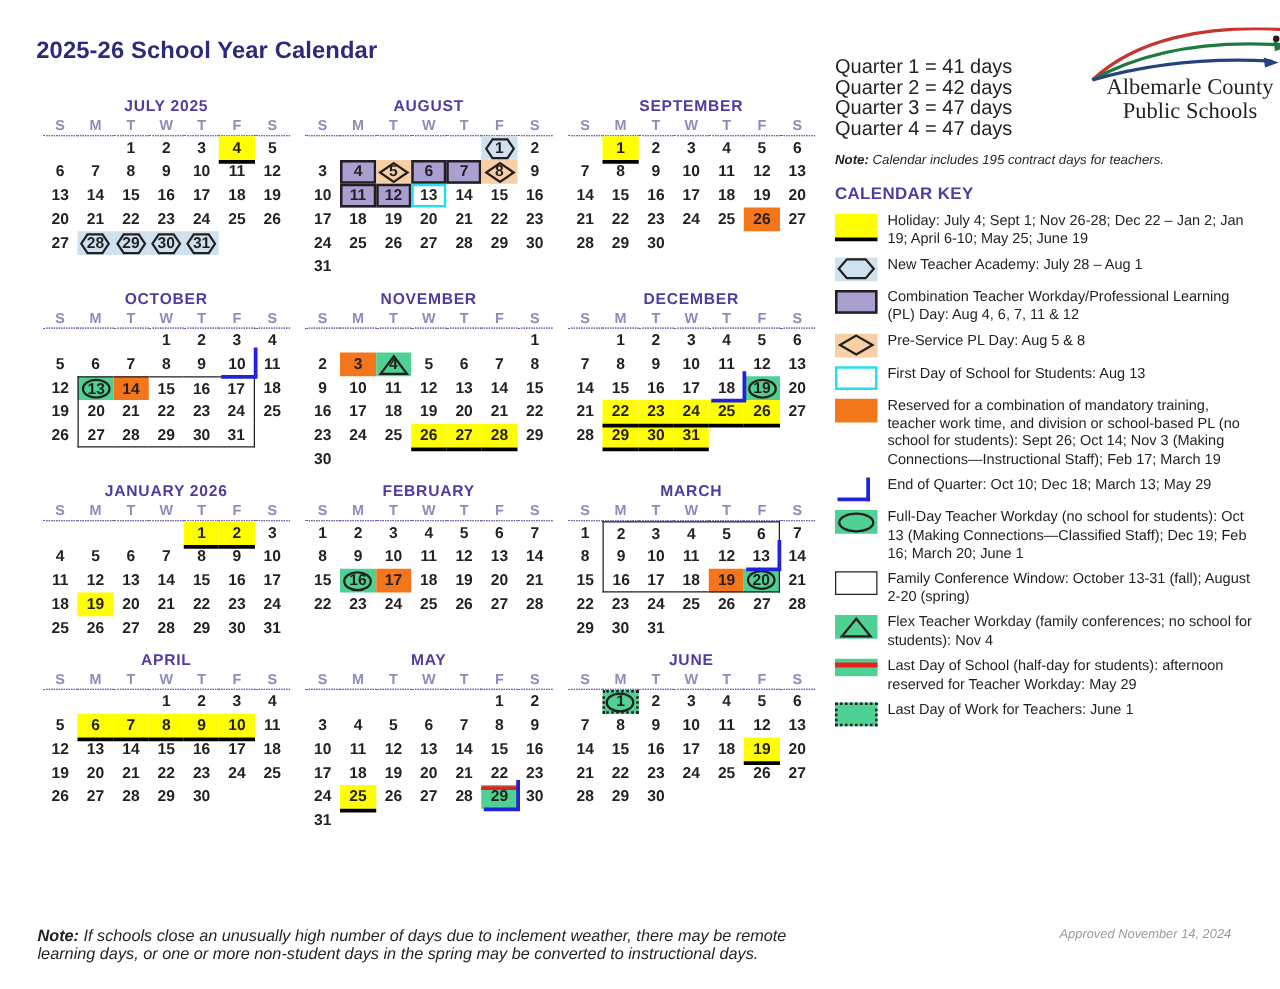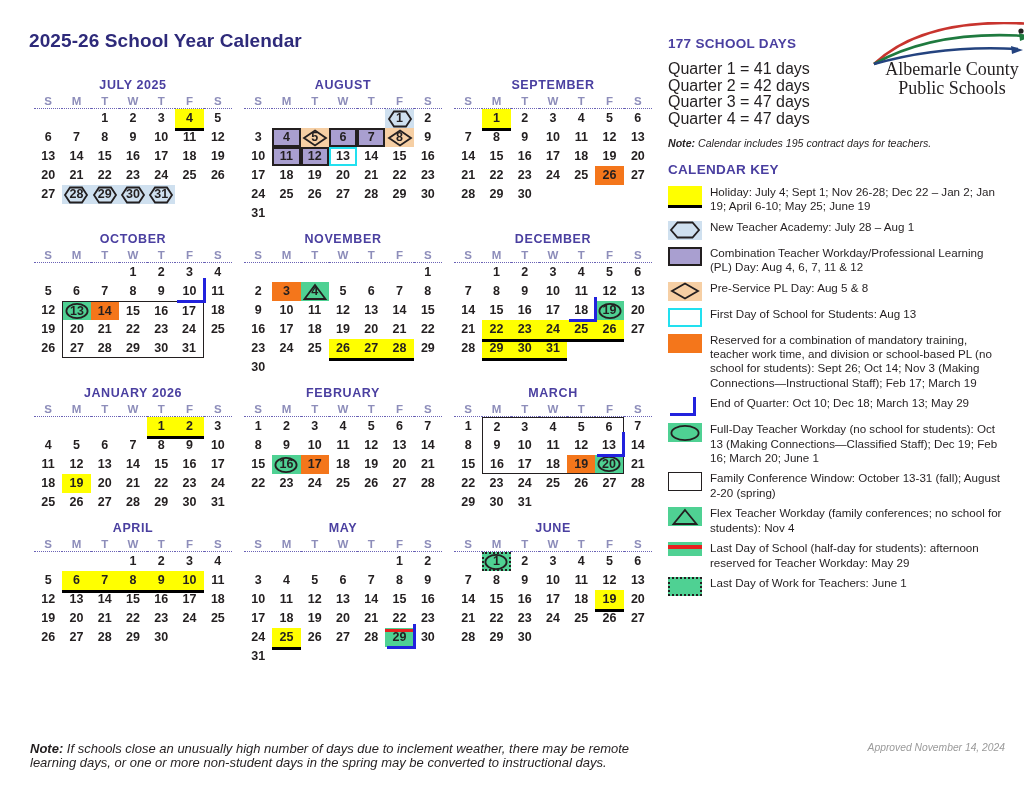--- a/index.html
+++ b/index.html
@@ -116,21 +116,21 @@
   .sw-greendot{background:#4fd193;border:2px dotted #231f20;box-sizing:border-box;}
   .sw-redgreen{background:#4fd193;}
   .sw-redgreen .rbar{position:absolute;left:0;right:0;top:3px;height:3.5px;background:#e8201f;}
 
   
   .foot-note{
     position:absolute;left:30px;top:742px;width:600px;
     font-size:13px;font-style:italic;line-height:14px;color:#231f20;
   }
   .approved{
-    position:absolute;left:780px;top:742px;width:225px;text-align:right;
+    position:absolute;left:760px;top:742px;width:225px;text-align:right;
     font-size:10.3px;font-style:italic;color:#9a9a9a;
   }
 </style>
 </head>
 <body>
 
 <div class="page">
 
   <div class="title">2025-26 School Year Calendar</div>
 
@@ -2445,21 +2445,20 @@
       <circle cx="163" cy="9" r="2.6" fill="#231f20"></circle>
       <circle cx="173" cy="20" r="2.6" fill="#231f20"></circle>
     </svg>
     <div class="logo-text">
       <div class="logo-l1">Albemarle County</div>
       <div class="logo-l2">Public Schools</div>
     </div>
   </div>
 
   <div class="right">
-    <div class="sd-head">177 SCHOOL DAYS</div>
     <div class="q-list" id="quarter-list">
         <div>Quarter 1 = 41 days</div>
         <div>Quarter 2 = 42 days</div>
         <div>Quarter 3 = 47 days</div>
         <div>Quarter 4 = 47 days</div>
       </div>
     <div class="note-small">
       <b>Note:</b><span> Calendar includes 195 contract days for teachers.</span>
     </div>
     <div class="key-head">CALENDAR KEY</div>

